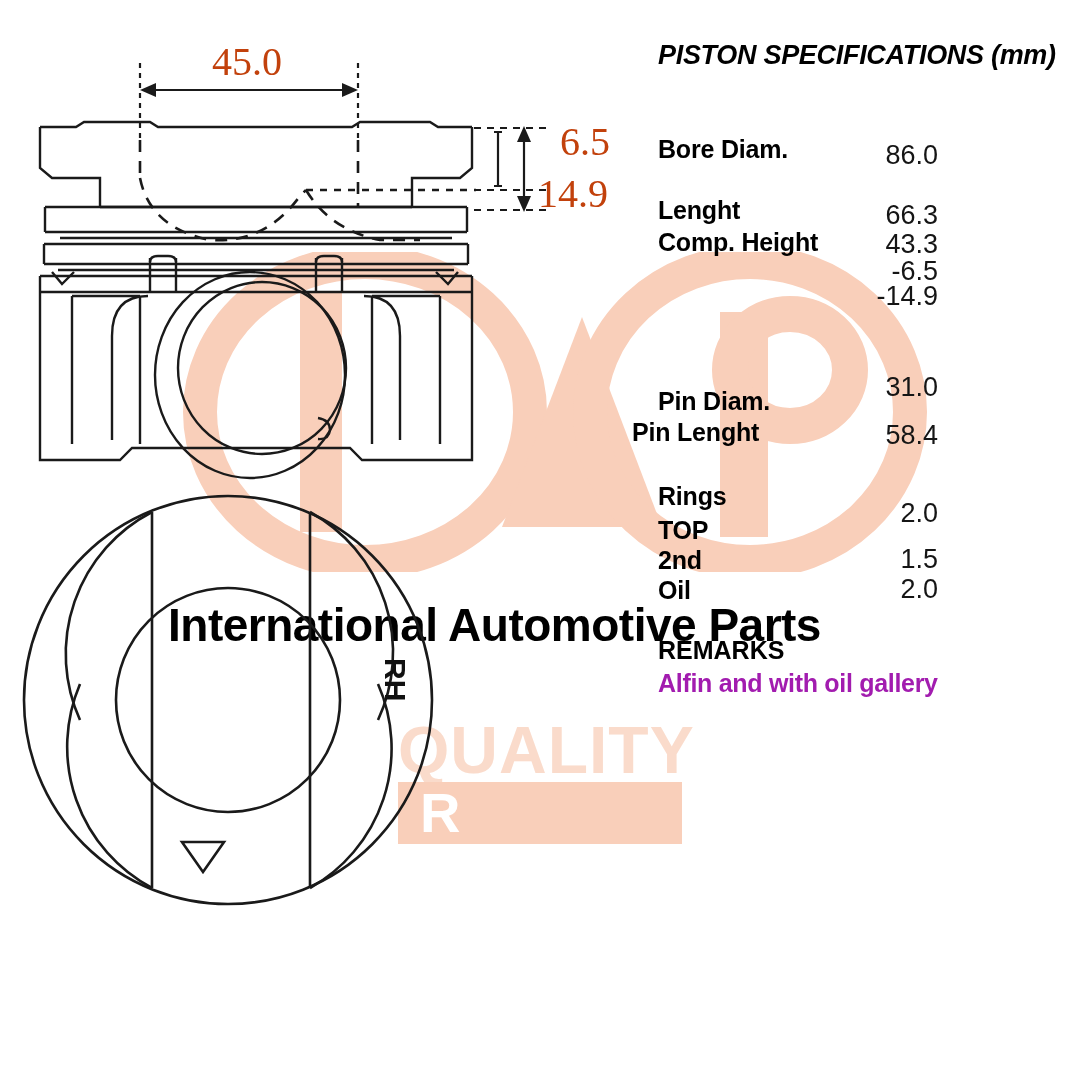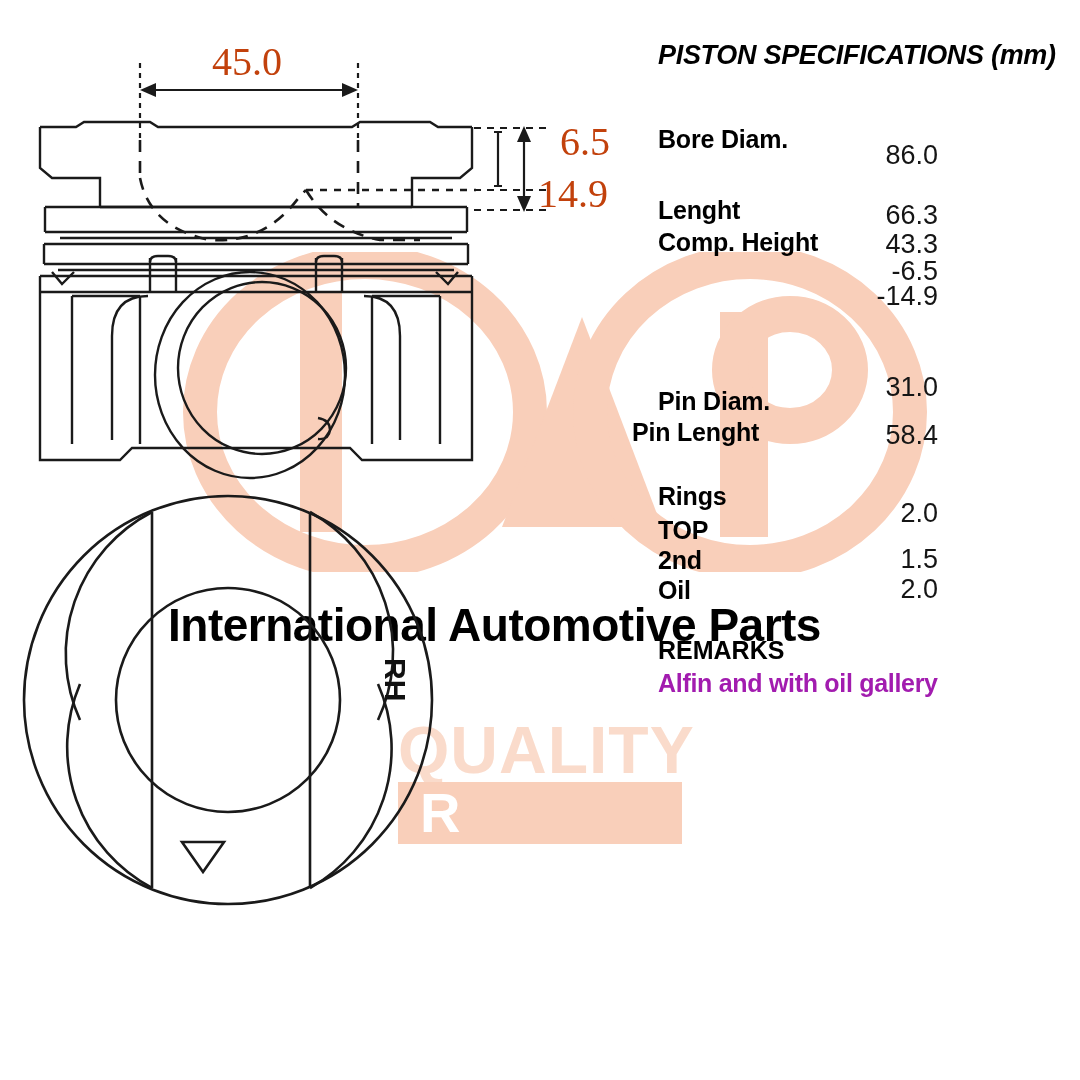--- a/index.html
+++ b/index.html
@@ -202,21 +202,21 @@
   </svg>
 
   <div class="dim-text" style="left:212px;top:38px;">45.0</div>
   <div class="dim-text" style="left:560px;top:118px;">6.5</div>
   <div class="dim-text" style="left:538px;top:170px;">14.9</div>
 
   <div class="rh-text" style="left:412px;top:658px;">RH</div>
 
   <div class="spec spec-title">PISTON SPECIFICATIONS (mm)</div>
 
-  <div class="spec spec-label" style="left:658px;top:125px;text-align:right;">Bore Diam.</div>
+  <div class="spec spec-label" style="left:658px;top:135px;text-align:right;">Bore Diam.</div>
   <div class="spec spec-label" style="left:658px;top:196px;">Lenght</div>
   <div class="spec spec-label" style="left:658px;top:228px;">Comp. Height</div>
   <div class="spec spec-label" style="left:658px;top:387px;">Pin Diam.</div>
   <div class="spec spec-label" style="left:632px;top:418px;">Pin Lenght</div>
   <div class="spec spec-label" style="left:658px;top:482px;">Rings</div>
   <div class="spec spec-label" style="left:658px;top:516px;">TOP</div>
   <div class="spec spec-label" style="left:658px;top:546px;">2nd</div>
   <div class="spec spec-label" style="left:658px;top:576px;">Oil</div>
 
   <div class="spec spec-value" style="left:818px;top:140px;">86.0</div>

